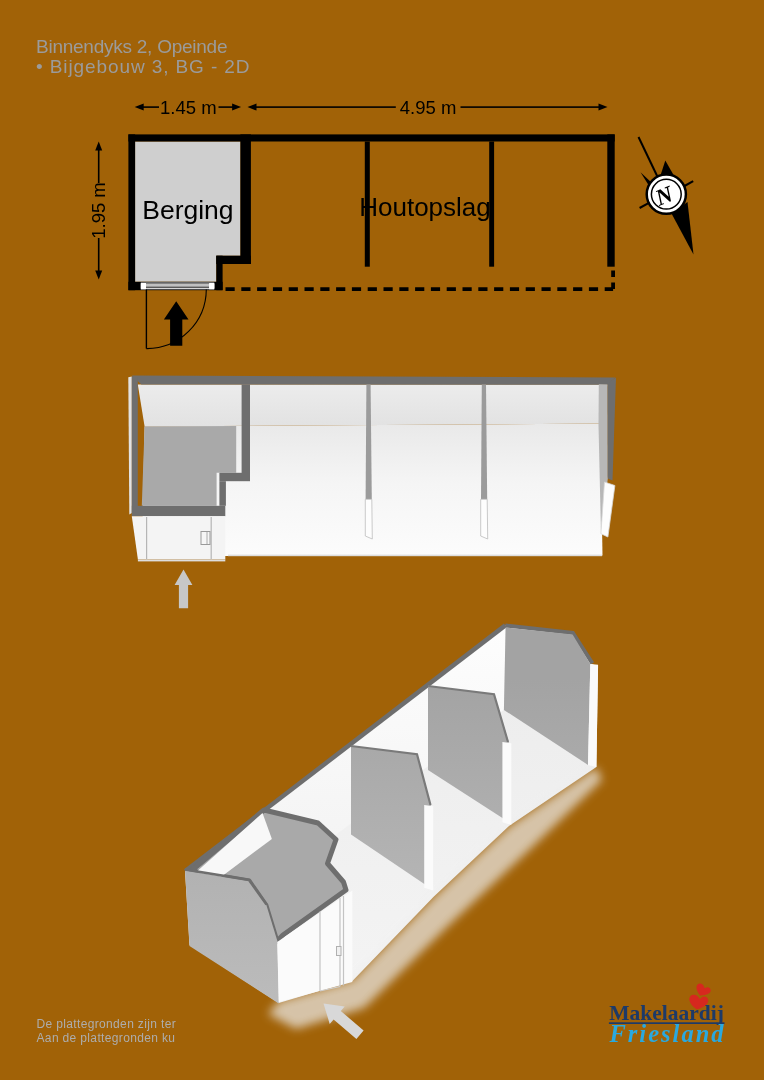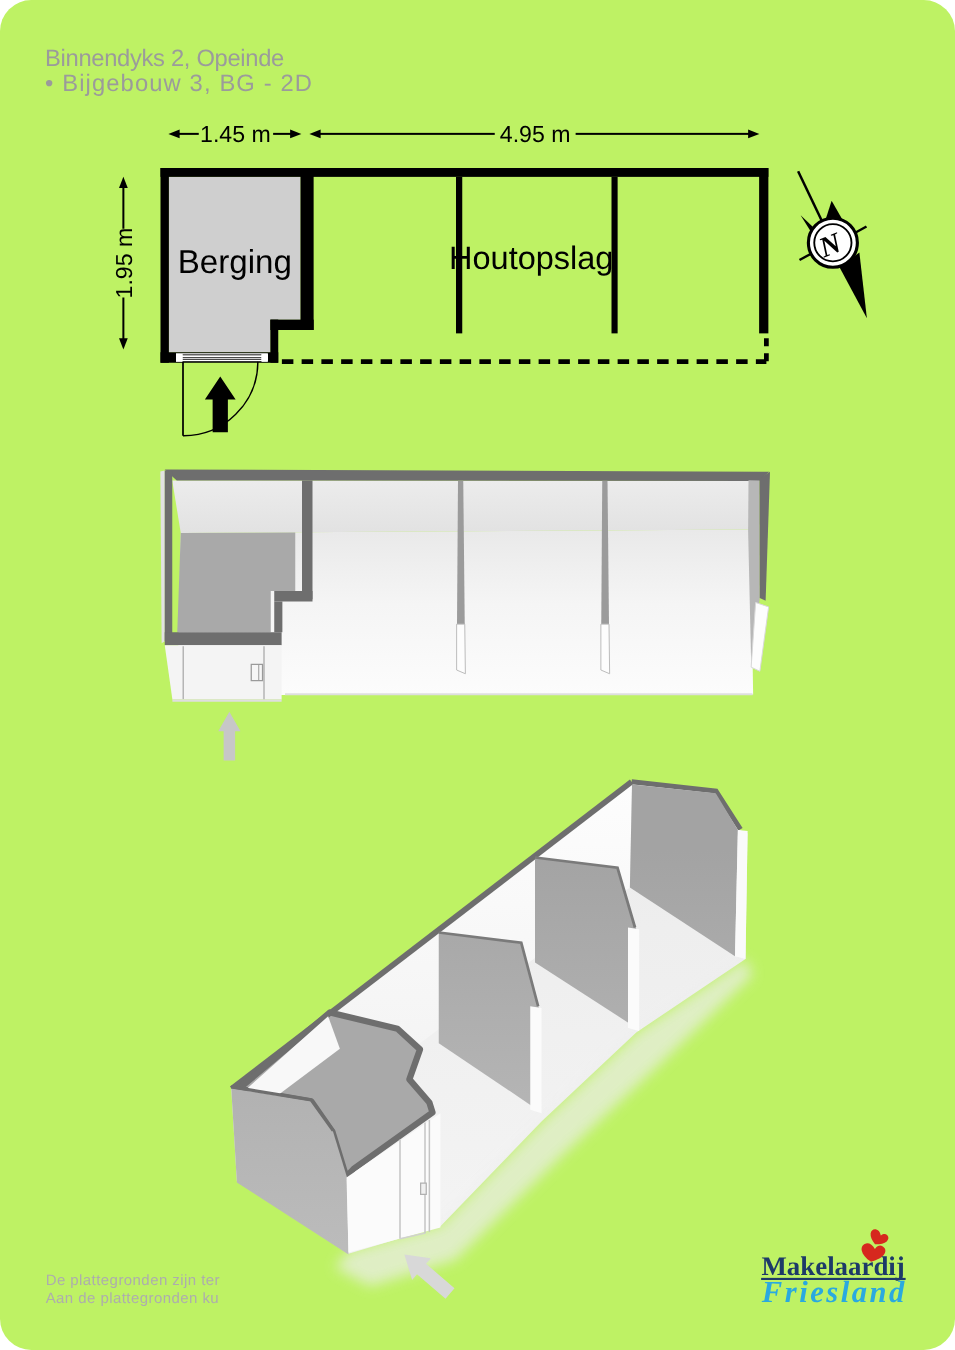--- a/index.html
+++ b/index.html
@@ -1,16 +1,16 @@
 <!DOCTYPE html>
 <html><head>
 <meta charset="utf-8">
 <style>
   html,body{margin:0;padding:0;background:#fff;}
-  #page{position:relative;width:764px;height:1080px;background:#bef264;overflow:hidden;font-family:"Liberation Sans",sans-serif;border-radius:25px;}
+  #page{position:relative;width:764px;height:1080px;background:#a16207;overflow:hidden;font-family:"Liberation Sans",sans-serif;}
   svg{position:absolute;left:0;top:0;}
 </style>
 </head>
 <body>
 <div id="page">
 <svg width="764" height="1080" viewBox="0 0 764 1080">
   <defs>
     <linearGradient id="midFloor" x1="0" y1="424" x2="0" y2="556" gradientUnits="userSpaceOnUse">
       <stop offset="0" stop-color="#e9e9e9"></stop>
           <stop offset="0.45" stop-color="#f5f5f5"></stop>

